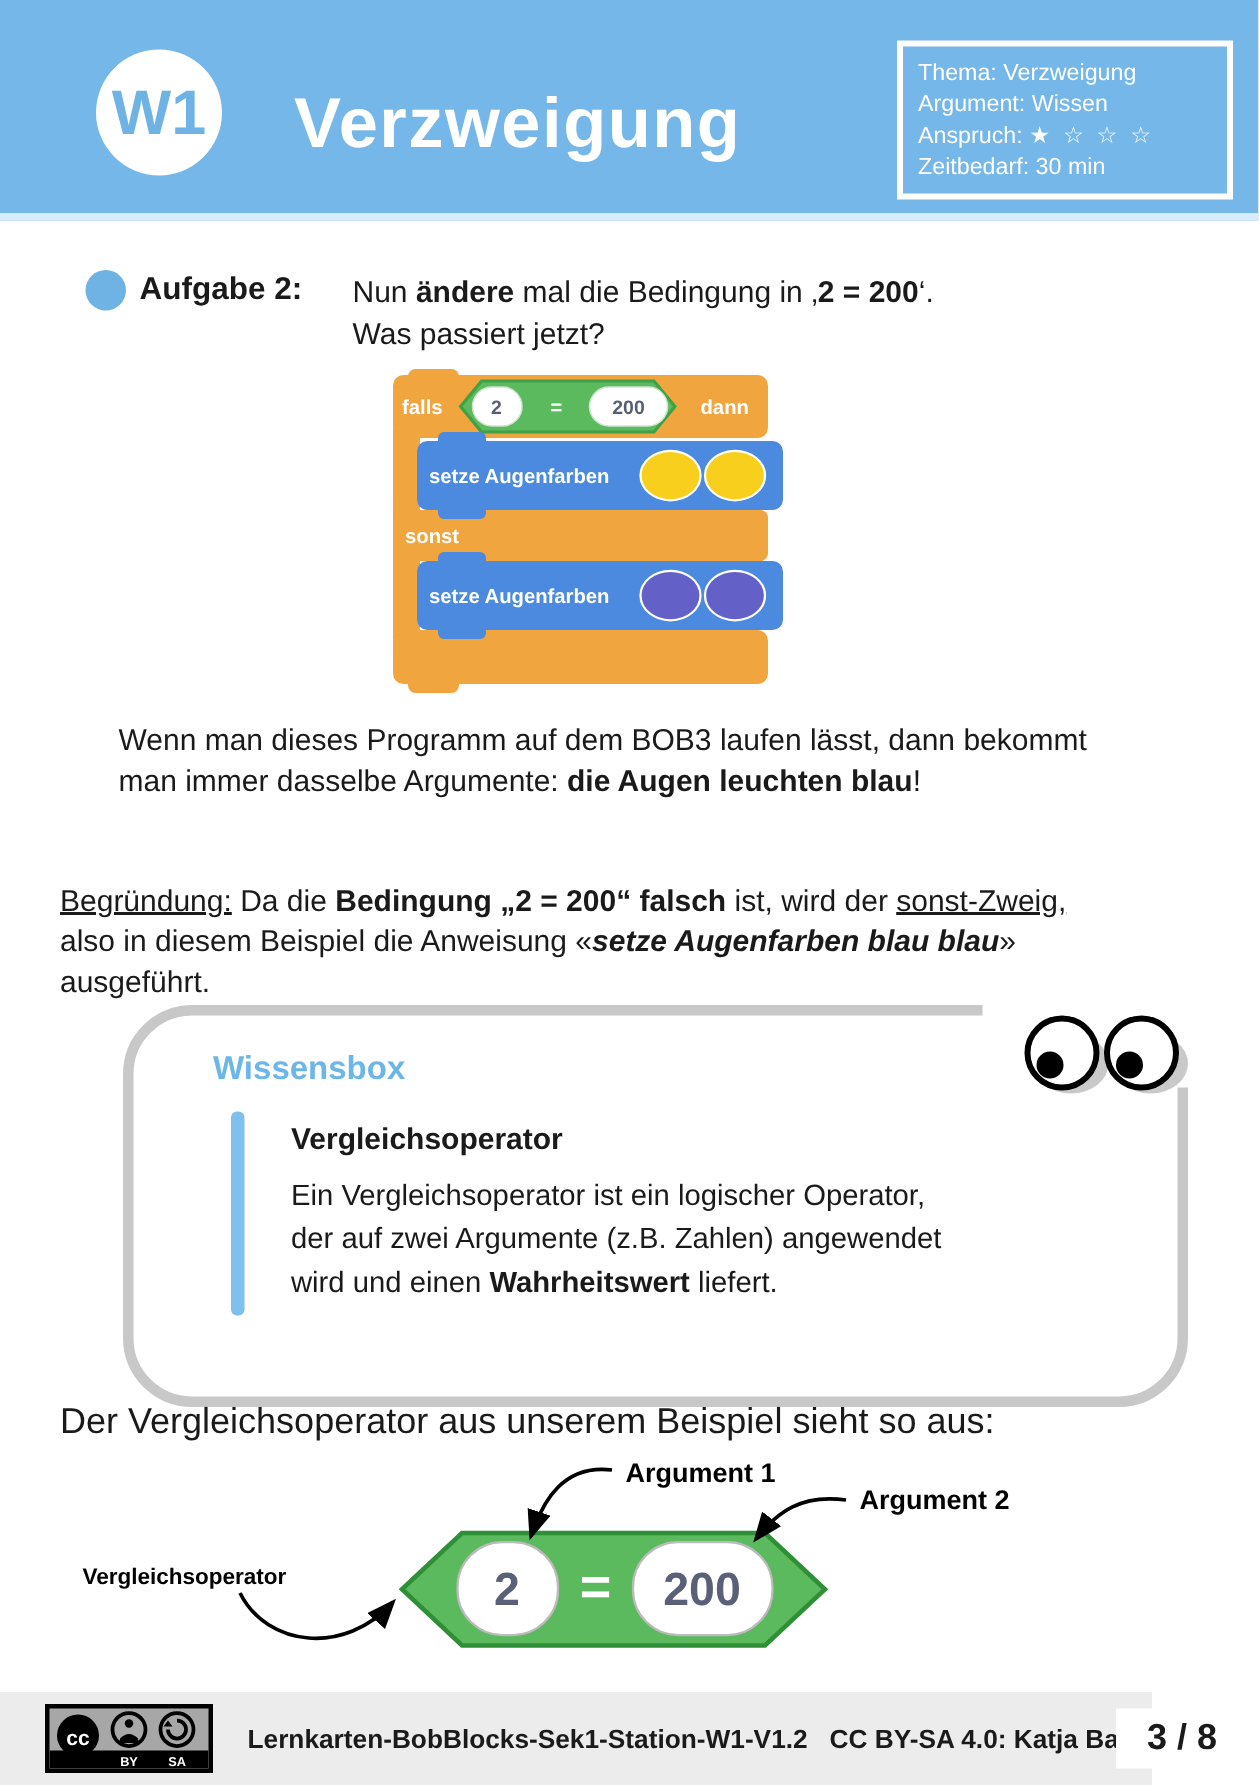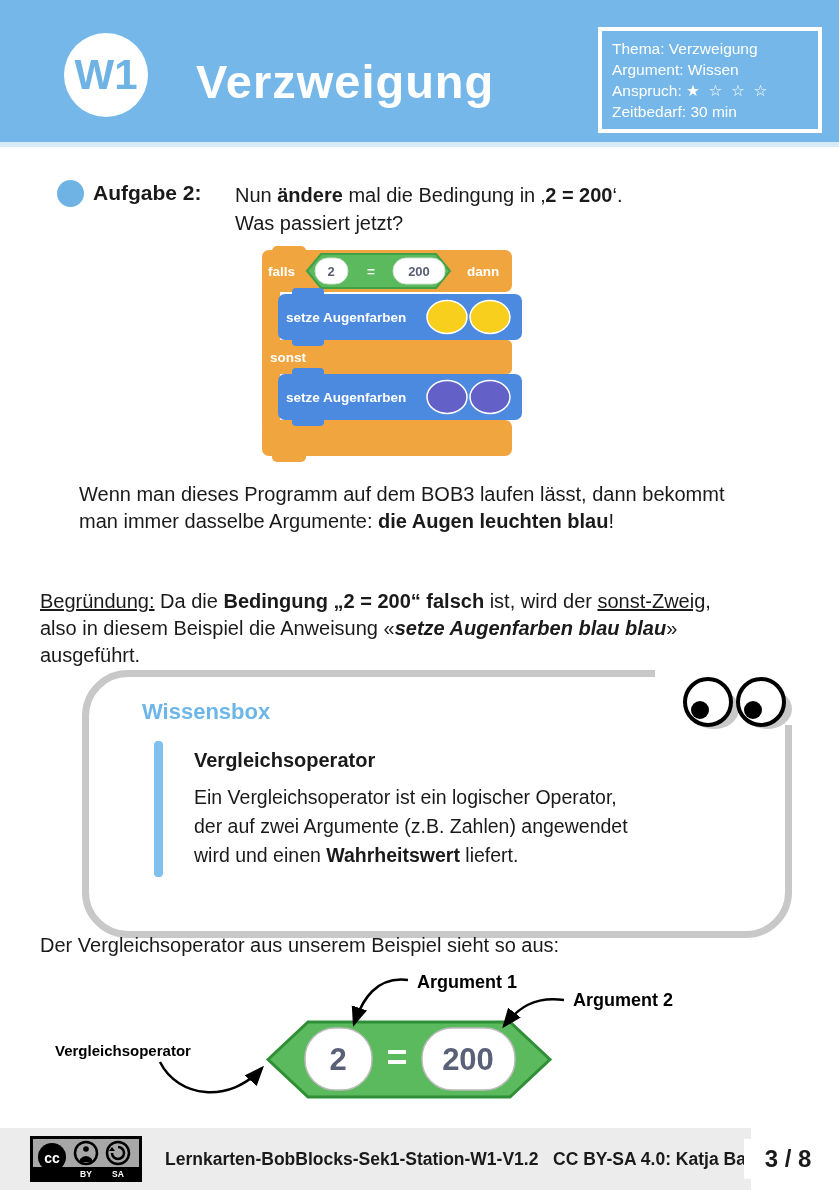--- a/index.html
+++ b/index.html
@@ -18,21 +18,21 @@
   .stars{letter-spacing:3px;}
 
   
   .task-dot{position:absolute;left:57px;top:180px;width:27px;height:27px;border-radius:50%;background:#6FB3E4;}
   .task-label{position:absolute;left:93px;top:181px;font-size:21px;font-weight:bold;}
   .task-text{position:absolute;left:235px;top:181px;font-size:20px;line-height:28px;}
 
   
   .p1{position:absolute;left:40px;top:481px;font-size:20px;line-height:27px;margin-left:39px;}
   .p2{position:absolute;left:40px;top:556px;font-size:20px;line-height:27px;margin-top:32px;}
-  .p3{position:absolute;left:40px;top:934px;font-size:20px;}
+  .p3{position:absolute;left:40px;top:934px;font-size:24px;}
   .u{text-decoration:underline;}
   .bi{font-weight:bold;font-style:italic;}
 
   
   .wbox{position:absolute;left:58px;top:670px;width:710px;height:268px;box-sizing:border-box;
         border:7px solid #C8C8C8;border-radius:46px;margin-left:24px;}
   .wbox .gap{position:absolute;top:-8px;right:-8px;width:138px;height:56px;background:#ffffff;}
   .wbox-title{position:absolute;left:53px;top:22px;font-size:22px;font-weight:bold;color:#6DB6E8;}
   .wbox-bar{position:absolute;left:65px;top:64px;width:9px;height:136px;background:#7FC0EE;border-radius:4px;}
   .wbox-content{position:absolute;left:105px;top:72px;width:520px;}
@@ -44,21 +44,21 @@
   .blocks-svg{position:absolute;left:258px;top:246px;}
   .diagram-svg{position:absolute;left:40px;top:962px;}
   .blk-txt{font-family:"Liberation Sans",sans-serif;font-weight:bold;fill:#ffffff;font-size:13.5px;}
   .blk-num{font-family:"Liberation Sans",sans-serif;font-weight:bold;fill:#575E75;font-size:13px;}
   .dia-num{font-family:"Liberation Sans",sans-serif;font-weight:bold;fill:#5A6078;font-size:31px;}
   .dia-eq{font-family:"Liberation Sans",sans-serif;font-weight:bold;fill:#ffffff;font-size:36px;}
   .dia-label{font-family:"Liberation Sans",sans-serif;font-weight:bold;fill:#000000;font-size:18px;}
   .dia-label-sm{font-family:"Liberation Sans",sans-serif;font-weight:bold;fill:#000000;font-size:15px;}
 
   
-  .footer{position:absolute;left:0;top:1128px;width:751px;height:62px;background:#ECECEC;}
+  .footer{position:absolute;left:0;top:1128px;width:751px;height:62px;background:#ECECEC;padding-left:17px;}
   .cc-badge{position:absolute;left:30px;top:8px;width:112px;height:46px;box-sizing:border-box;
             border:3px solid #000;background:#A7A7A7;}
   .f-text{position:absolute;left:165px;top:0;height:62px;display:flex;align-items:center;
           font-size:17.5px;font-weight:bold;white-space:pre;}
   .page-box{position:absolute;left:744px;top:11px;width:88px;height:40px;background:#ffffff;
             display:flex;align-items:center;justify-content:center;font-size:24px;font-weight:bold;}
 </style>
 </head>
 <body>
 

